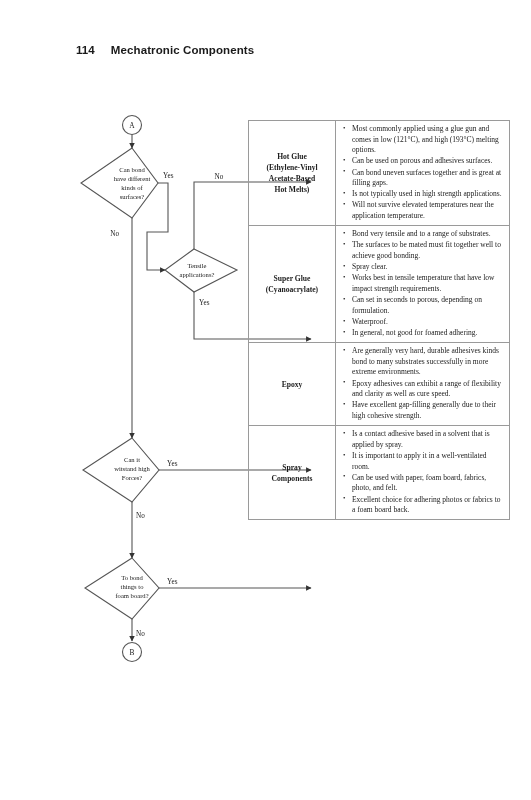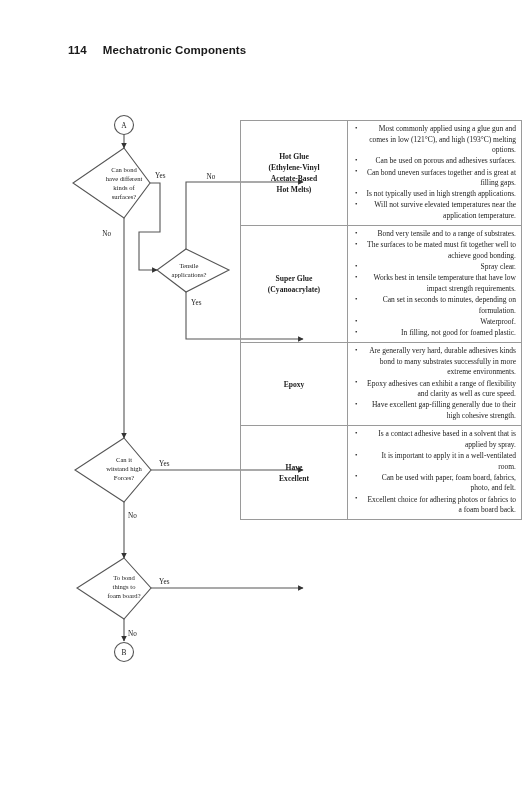--- a/index.html
+++ b/index.html
@@ -10,21 +10,21 @@
   body {
     width: 531px;
     height: 800px;
     position: relative;
     font-family: "Liberation Serif", serif;
     color: #1a1a1a;
     overflow: hidden;
   }
   .page {
     position: absolute;
-    left: 0; top: 0;
+    left: 8px; top: 0;
     width: 434px; height: 800px;
   }
 
   
   .runhead {
     position: absolute;
     left: 68px;
     top: 44px;
     font-family: "Liberation Sans", sans-serif;
     font-size: 11.5px;
@@ -70,38 +70,38 @@
     vertical-align: middle;
     padding: 0;
   }
   .adh-table td.name {
     width: 68px;
     text-align: center;
     font-family: "Liberation Serif", serif;
     font-size: 7.6px;
     font-weight: bold;
     line-height: 1.45;
-    padding: 2px 19px;
+    padding: 2px 9px;
   }
   .adh-table td.bullets {
     width: 164px;
     padding: 3px 5px 3px 4px;
   }
   .adh-table ul {
     margin: 0;
     padding: 0 0 0 12px;
     list-style: none;
   }
   .adh-table li {
     font-family: "Liberation Serif", serif;
     font-size: 7.5px;
     line-height: 1.42;
     margin: 0 0 0.5px 0;
     position: relative;
-    text-align: right;
+    text-align: left;
   }
   .adh-table li:before {
     content: "\2022";
     position: absolute;
     left: -9px;
     top: -0.3px;
     font-size: 7px;
   }
 </style>
 </head>
@@ -211,42 +211,42 @@
         <td class="name">
           <div>Super Glue</div>
           <div>(Cyanoacrylate)</div>
         </td>
         <td class="bullets">
           <ul>
             <li>Bond very tensile and to a range of substrates.</li>
             <li>The surfaces to be mated must fit together well to achieve good bonding.</li>
             <li>Spray clear.</li>
             <li>Works best in tensile temperature that have low impact strength requirements.</li>
-            <li>Can set in seconds to minutes, depending on formulation.</li>
+            <li>Can set in seconds to porous, depending on formulation.</li>
             <li>Waterproof.</li>
-            <li>In filling, not good for foamed plastic.</li>
+            <li>In general, not good for foamed adhering.</li>
           </ul>
         </td>
       </tr>
       <tr>
         <td class="name">
           <div>Epoxy</div>
         </td>
         <td class="bullets">
           <ul>
             <li>Are generally very hard, durable adhesives kinds bond to many substrates successfully in more extreme environments.</li>
             <li>Epoxy adhesives can exhibit a range of flexibility and clarity as well as cure speed.</li>
             <li>Have excellent gap-filling generally due to their high cohesive strength.</li>
           </ul>
         </td>
       </tr>
       <tr>
         <td class="name">
-          <div>Have</div>
-          <div>Excellent</div>
+          <div>Spray</div>
+          <div>Components</div>
         </td>
         <td class="bullets">
           <ul>
             <li>Is a contact adhesive based in a solvent that is applied by spray.</li>
             <li>It is important to apply it in a well-ventilated room.</li>
             <li>Can be used with paper, foam board, fabrics, photo, and felt.</li>
             <li>Excellent choice for adhering photos or fabrics to a foam board back.</li>
           </ul>
         </td>
       </tr>

